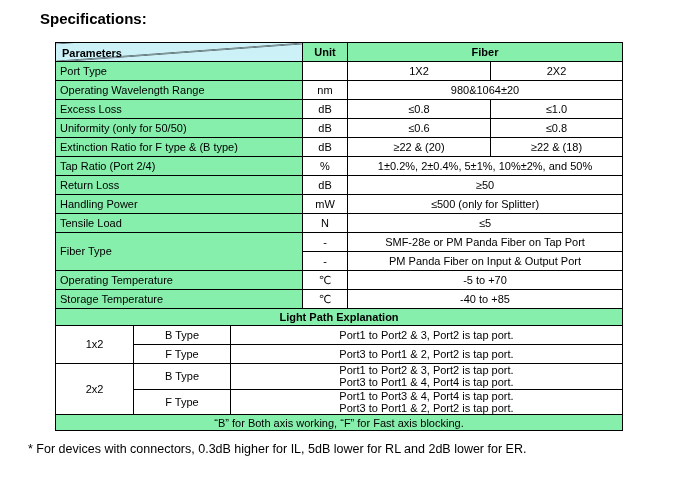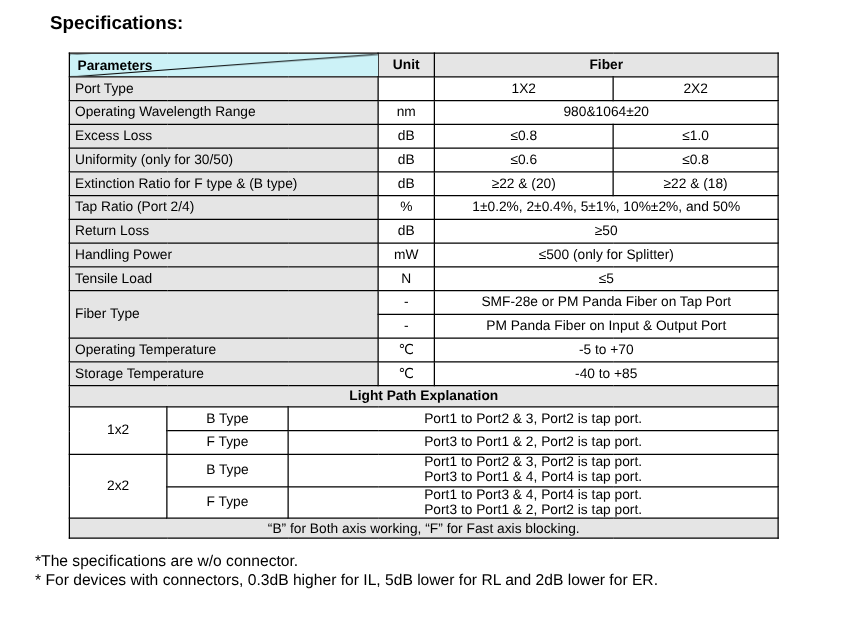--- a/index.html
+++ b/index.html
@@ -22,21 +22,21 @@
   }
   table.spec td {
     border: 1px solid #000;
     font-size: 11px;
     padding: 0 4px;
     height: 18px;
     line-height: 1.12;
     overflow: hidden;
     white-space: nowrap;
   }
-  td.cyan { background: #e5e5e5; }
+  td.cyan { background: #86efac; }
   td.c { text-align: center; }
   td.b { font-weight: bold; }
   td.diag {
     position: relative;
     height: 32px;
     background-color: #ccf2f7;
     background-image: linear-gradient(to bottom right,
       rgba(0,0,0,0) calc(50% - 0.8px), #000 50%, rgba(0,0,0,0) calc(50% + 0.8px));
     padding: 0;
   }
@@ -97,21 +97,21 @@
     </tr>
 
     <tr>
       <td colspan="3" class="cyan">Excess Loss</td>
       <td class="c">dB</td>
       <td class="c">≤0.8</td>
       <td class="c">≤1.0</td>
     </tr>
 
     <tr>
-      <td colspan="3" class="cyan">Uniformity (only for 30/50)</td>
+      <td colspan="3" class="cyan">Uniformity (only for 50/50)</td>
       <td class="c">dB</td>
       <td class="c">≤0.6</td>
       <td class="c">≤0.8</td>
     </tr>
 
     <tr>
       <td colspan="3" class="cyan">Extinction Ratio for F type &amp; (B type)</td>
       <td class="c">dB</td>
       <td class="c">≥22 &amp; (20)</td>
       <td class="c">≥22 &amp; (18)</td>
@@ -193,17 +193,16 @@
       </td>
     </tr>
 
     <tr>
       <td colspan="6" class="cyan c" style="height:15px">“B” for Both axis working, “F” for Fast axis blocking.</td>
     </tr>
   </tbody>
     </table>
 
   <div class="notes">
-    <div>*The specifications are w/o connector.</div>
     <div>* For devices with connectors, 0.3dB higher for IL, 5dB lower for RL and 2dB lower for ER.</div>
   </div>
 
 </div>
 
 </body></html>

